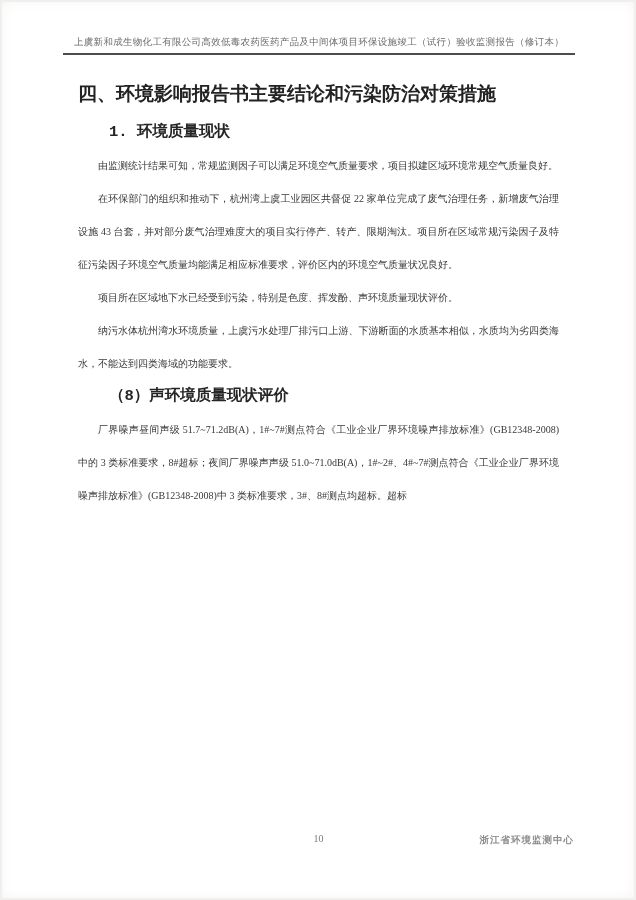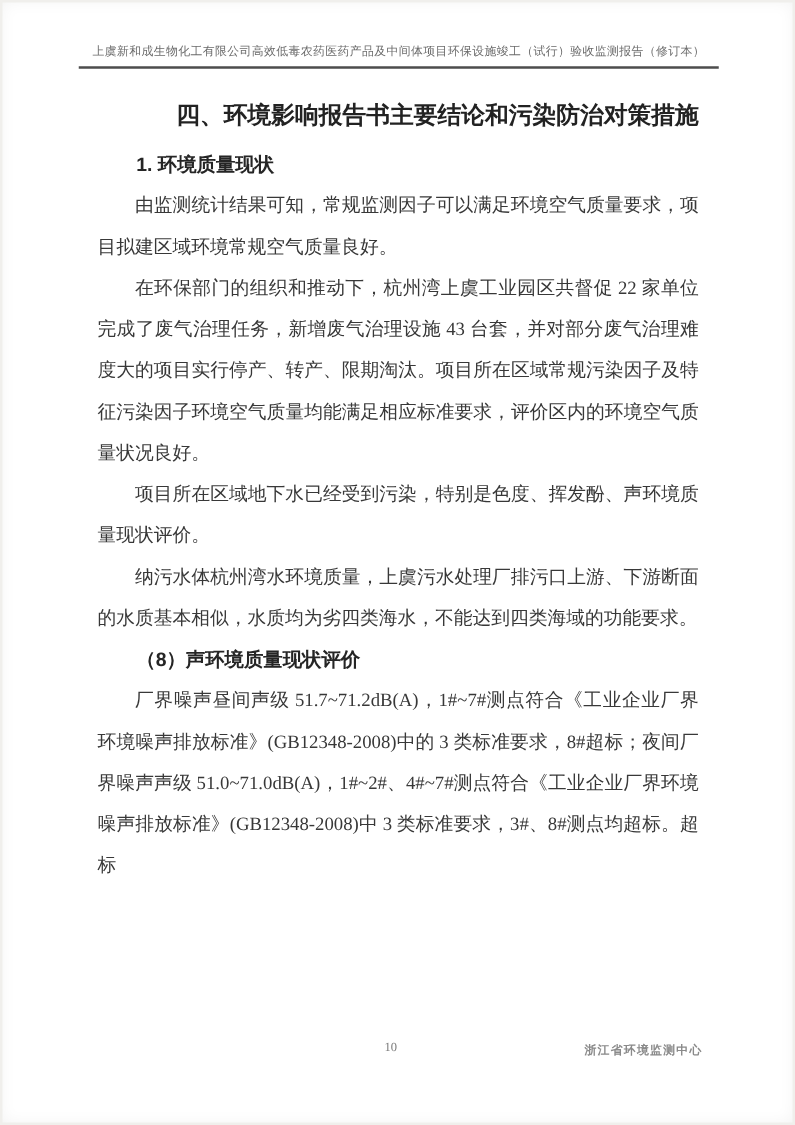--- a/index.html
+++ b/index.html
@@ -37,53 +37,53 @@
     border: 0;
     border-top: 2px solid #4d4d4d;
     margin: 0;
   }
   
   .content {
     margin: 0 61px 0 63px;
     padding: 0 16px 0 15px;
   }
   .doc-title {
-    font-family: Liberation Mono, monospace;
+    font-family: Liberation Serif, serif;
     font-weight: bold;
     font-size: 19px;
     line-height: 27px;
     color: #222;
-    text-align: right;
+    text-align: left;
     margin-top: 25px;
   }
   .h1, .h2 {
-    font-family: Liberation Sans, sans-serif;
+    font-family: Liberation Mono, monospace;
     font-weight: bold;
     font-size: 15.5px;
     line-height: 33px;
     color: #252525;
     padding-left: 2em;
     margin: 0;
   }
   .h1 { margin-top: 9px; }
   .para {
-    font-size: 15px;
+    font-size: 10px;
     line-height: 33px;
     margin: 0;
     text-indent: 2em;
     text-align: justify;
     text-justify: inter-ideograph;
     color: #383838;
   }
   
   .footer {
     position: absolute;
     top: 833px;
     left: 63px;
-    right: 74px;
+    right: 62px;
     height: 16px;
     font-size: 10px;
     color: #7a7a7a;
   }
   .footer .page-num {
     position: absolute;
     left: 50%;
     transform: translateX(-50%);
     top: 0;
   }

